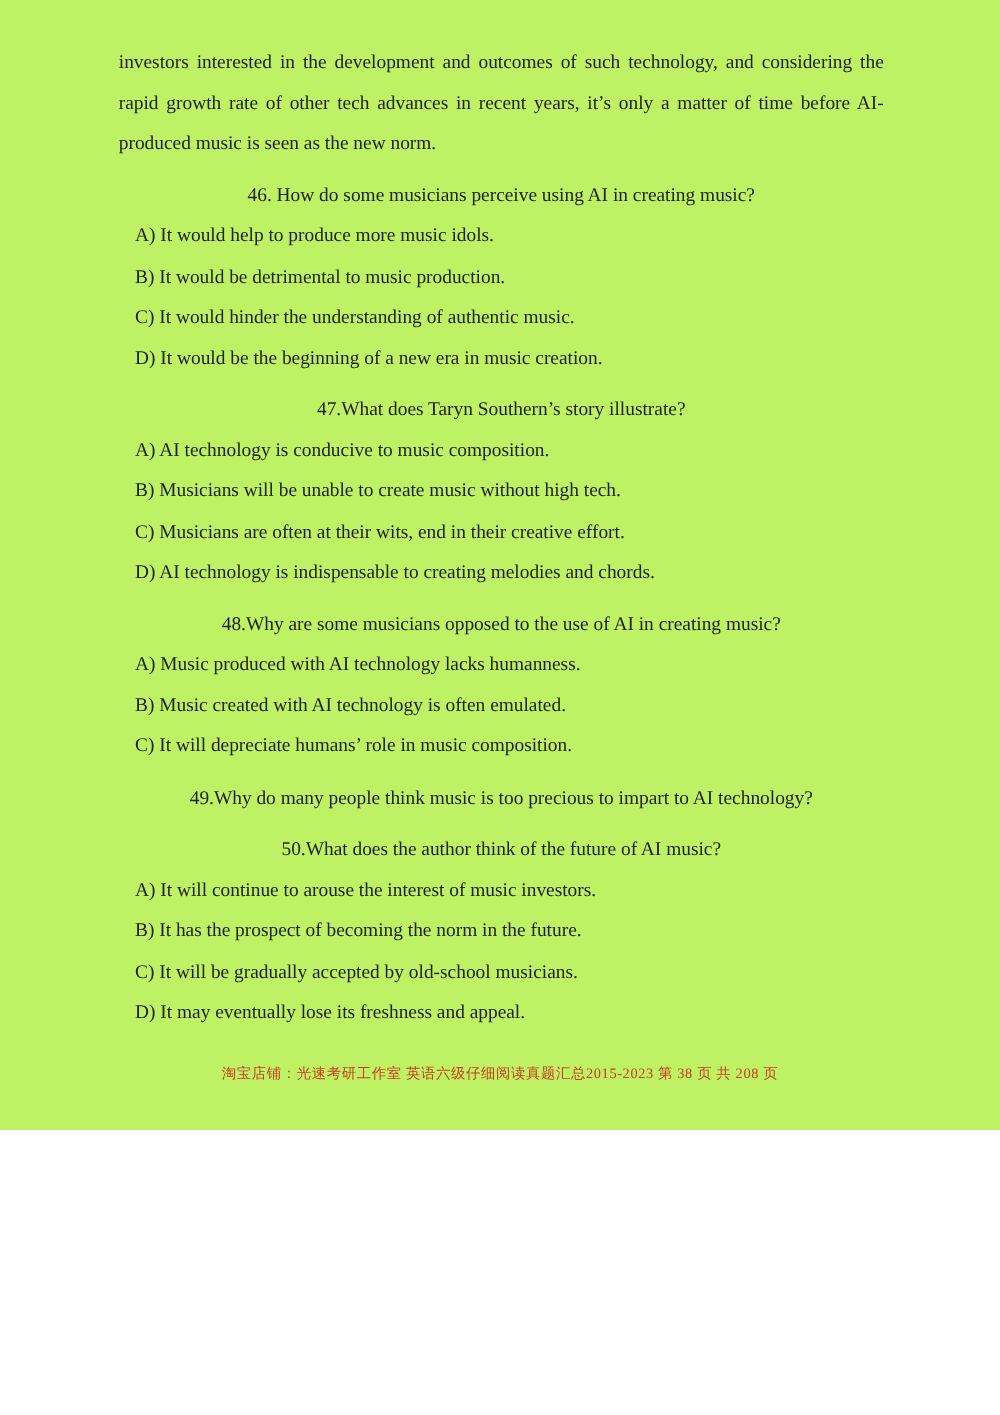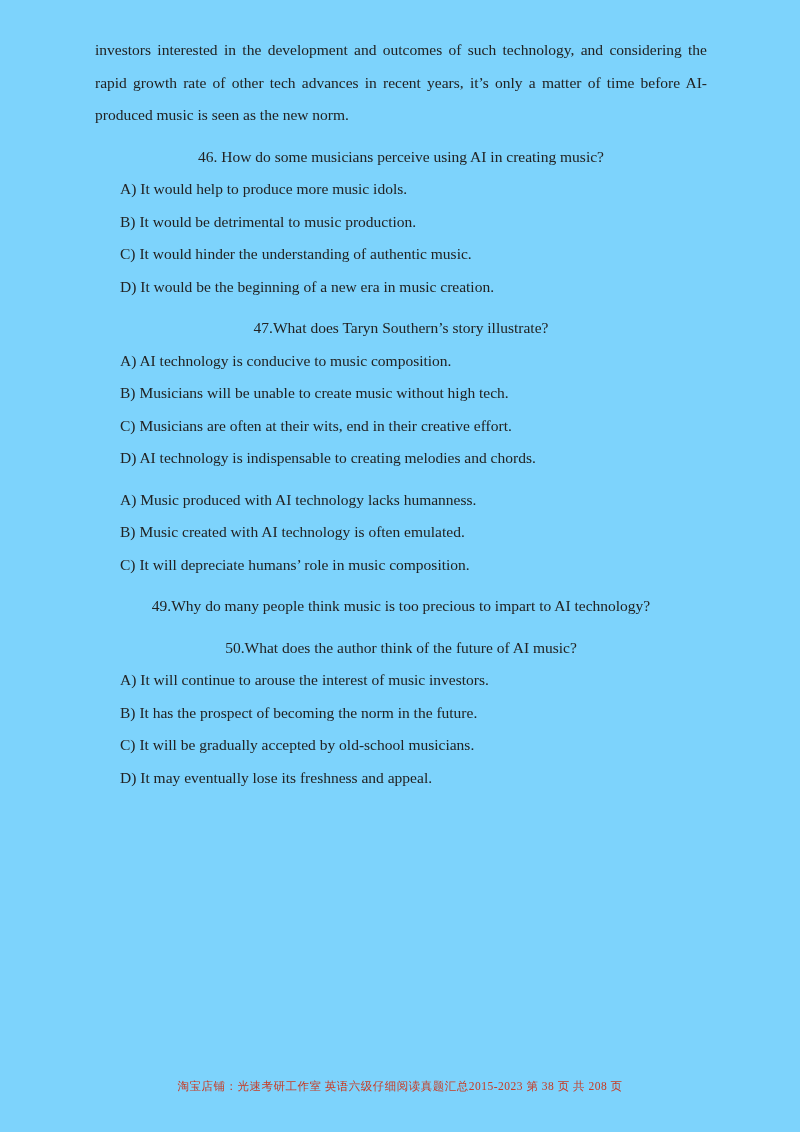--- a/index.html
+++ b/index.html
@@ -9,22 +9,22 @@
   }
   body {
     width: 800px;
     height: 1132px;
     font-family: "Liberation Serif", "DejaVu Serif", serif;
     color: #222222;
   }
   .page {
     position: relative;
     width: 800px;
-    height: 1132px;
-    background: #7dd3fc;
+    height: 904px;
+    background: #bef264;
     overflow: hidden;
   }
   .content {
     position: absolute;
     left: 95px;
     top: 34px;
     width: 612px;
   }
   .intro {
     font-size: 15.5px;
@@ -36,21 +36,21 @@
     margin-top: 9px;
   }
   .q-line {
     font-size: 15.5px;
     line-height: 32.5px;
     text-align: center;
   }
   .option {
     font-size: 15.5px;
     line-height: 32.5px;
-    margin-left: 25px;
+    margin-left: 13px;
   }
   .footer {
     position: absolute;
     left: 0;
     right: 0;
     bottom: 38px;
     text-align: center;
     font-size: 11.5px;
     letter-spacing: 0.5px;
     font-family: "Liberation Serif", "DejaVu Serif", serif;
@@ -77,20 +77,21 @@
     <div class="q-line"><span class="q-num">47.</span><span class="q-text">What does Taryn Southern’s story illustrate?</span></div>
     <div class="options">
             <div class="option">A) AI technology is conducive to music composition.</div>
             <div class="option">B) Musicians will be unable to create music without high tech.</div>
             <div class="option">C) Musicians are often at their wits, end in their creative effort.</div>
             <div class="option">D) AI technology is indispensable to creating melodies and chords.</div>
           </div>
   </div>
 
   <div class="question">
+    <div class="q-line"><span class="q-num">48.</span><span class="q-text">Why are some musicians opposed to the use of AI in creating music?</span></div>
     <div class="options">
             <div class="option">A) Music produced with AI technology lacks humanness.</div>
             <div class="option">B) Music created with AI technology is often emulated.</div>
             <div class="option">C) It will depreciate humans’ role in music composition.</div>
           </div>
   </div>
 
   <div class="question">
     <div class="q-line"><span class="q-num">49.</span><span class="q-text">Why do many people think music is too precious to impart to AI technology?</span></div>
   </div>

